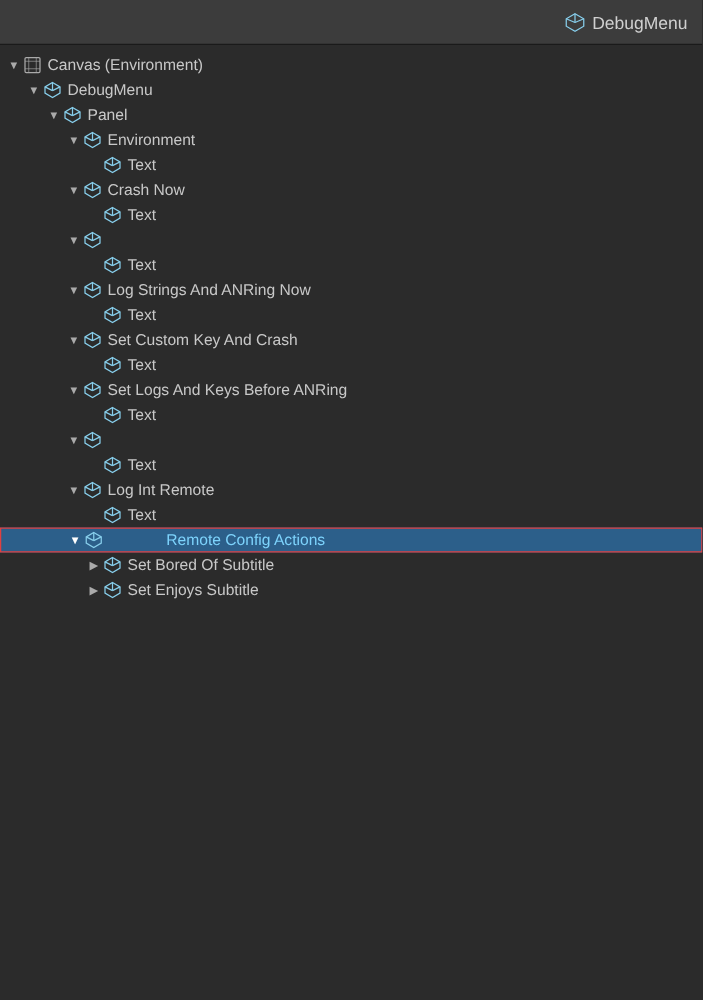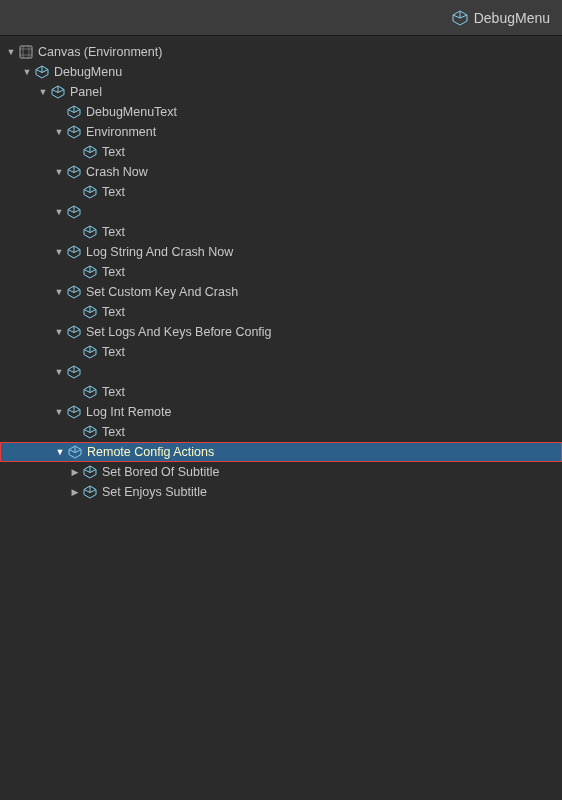--- a/index.html
+++ b/index.html
@@ -127,33 +127,20 @@
     <polygon points="8,2 14,5.5 14,10.5 8,14 2,10.5 2,5.5" stroke="#87ceeb" stroke-width="1" fill="none"></polygon>
     <line x1="8" y1="2" x2="8" y2="8.5" stroke="#87ceeb" stroke-width="1"></line>
     <line x1="2" y1="5.5" x2="8" y2="8.5" stroke="#87ceeb" stroke-width="1"></line>
     <line x1="14" y1="5.5" x2="8" y2="8.5" stroke="#87ceeb" stroke-width="1"></line>
   </svg>
       </span>
       <span class="item-label">Panel</span>
     </div>
     <div class="tree-item">
       <span class="indent" style="width: 52px; display: inline-block; flex-shrink: 0;"></span>
-      <span style="display: inline-block; width: 14px; font-size: 9px; color: rgb(170, 170, 170); flex-shrink: 0; text-align: center;"></span>
-      <span style="display: inline-flex; align-items: center; margin-right: 4px; flex-shrink: 0;">
-        <svg viewBox="0 0 16 16" width="16" height="16" fill="none" xmlns="http://www.w3.org/2000/svg">
-    <polygon points="8,2 14,5.5 14,10.5 8,14 2,10.5 2,5.5" stroke="#87ceeb" stroke-width="1" fill="none"></polygon>
-    <line x1="8" y1="2" x2="8" y2="8.5" stroke="#87ceeb" stroke-width="1"></line>
-    <line x1="2" y1="5.5" x2="8" y2="8.5" stroke="#87ceeb" stroke-width="1"></line>
-    <line x1="14" y1="5.5" x2="8" y2="8.5" stroke="#87ceeb" stroke-width="1"></line>
-  </svg>
-      </span>
-      <span class="item-label">DebugMenuText</span>
-    </div>
-    <div class="tree-item">
-      <span class="indent" style="width: 52px; display: inline-block; flex-shrink: 0;"></span>
       <span style="display: inline-block; width: 14px; font-size: 9px; color: rgb(170, 170, 170); flex-shrink: 0; text-align: center;">▼</span>
       <span style="display: inline-flex; align-items: center; margin-right: 4px; flex-shrink: 0;">
         <svg viewBox="0 0 16 16" width="16" height="16" fill="none" xmlns="http://www.w3.org/2000/svg">
     <polygon points="8,2 14,5.5 14,10.5 8,14 2,10.5 2,5.5" stroke="#87ceeb" stroke-width="1" fill="none"></polygon>
     <line x1="8" y1="2" x2="8" y2="8.5" stroke="#87ceeb" stroke-width="1"></line>
     <line x1="2" y1="5.5" x2="8" y2="8.5" stroke="#87ceeb" stroke-width="1"></line>
     <line x1="14" y1="5.5" x2="8" y2="8.5" stroke="#87ceeb" stroke-width="1"></line>
   </svg>
       </span>
       <span class="item-label">Environment</span>
@@ -226,21 +213,21 @@
       <span class="indent" style="width: 52px; display: inline-block; flex-shrink: 0;"></span>
       <span style="display: inline-block; width: 14px; font-size: 9px; color: rgb(170, 170, 170); flex-shrink: 0; text-align: center;">▼</span>
       <span style="display: inline-flex; align-items: center; margin-right: 4px; flex-shrink: 0;">
         <svg viewBox="0 0 16 16" width="16" height="16" fill="none" xmlns="http://www.w3.org/2000/svg">
     <polygon points="8,2 14,5.5 14,10.5 8,14 2,10.5 2,5.5" stroke="#87ceeb" stroke-width="1" fill="none"></polygon>
     <line x1="8" y1="2" x2="8" y2="8.5" stroke="#87ceeb" stroke-width="1"></line>
     <line x1="2" y1="5.5" x2="8" y2="8.5" stroke="#87ceeb" stroke-width="1"></line>
     <line x1="14" y1="5.5" x2="8" y2="8.5" stroke="#87ceeb" stroke-width="1"></line>
   </svg>
       </span>
-      <span class="item-label">Log String And Crash Now</span>
+      <span class="item-label">Log Strings And ANRing Now</span>
     </div>
     <div class="tree-item">
       <span class="indent" style="width: 68px; display: inline-block; flex-shrink: 0;"></span>
       <span style="display: inline-block; width: 14px; font-size: 9px; color: rgb(170, 170, 170); flex-shrink: 0; text-align: center;"></span>
       <span style="display: inline-flex; align-items: center; margin-right: 4px; flex-shrink: 0;">
         <svg viewBox="0 0 16 16" width="16" height="16" fill="none" xmlns="http://www.w3.org/2000/svg">
     <polygon points="8,2 14,5.5 14,10.5 8,14 2,10.5 2,5.5" stroke="#87ceeb" stroke-width="1" fill="none"></polygon>
     <line x1="8" y1="2" x2="8" y2="8.5" stroke="#87ceeb" stroke-width="1"></line>
     <line x1="2" y1="5.5" x2="8" y2="8.5" stroke="#87ceeb" stroke-width="1"></line>
     <line x1="14" y1="5.5" x2="8" y2="8.5" stroke="#87ceeb" stroke-width="1"></line>
@@ -278,21 +265,21 @@
       <span class="indent" style="width: 52px; display: inline-block; flex-shrink: 0;"></span>
       <span style="display: inline-block; width: 14px; font-size: 9px; color: rgb(170, 170, 170); flex-shrink: 0; text-align: center;">▼</span>
       <span style="display: inline-flex; align-items: center; margin-right: 4px; flex-shrink: 0;">
         <svg viewBox="0 0 16 16" width="16" height="16" fill="none" xmlns="http://www.w3.org/2000/svg">
     <polygon points="8,2 14,5.5 14,10.5 8,14 2,10.5 2,5.5" stroke="#87ceeb" stroke-width="1" fill="none"></polygon>
     <line x1="8" y1="2" x2="8" y2="8.5" stroke="#87ceeb" stroke-width="1"></line>
     <line x1="2" y1="5.5" x2="8" y2="8.5" stroke="#87ceeb" stroke-width="1"></line>
     <line x1="14" y1="5.5" x2="8" y2="8.5" stroke="#87ceeb" stroke-width="1"></line>
   </svg>
       </span>
-      <span class="item-label">Set Logs And Keys Before Config</span>
+      <span class="item-label">Set Logs And Keys Before ANRing</span>
     </div>
     <div class="tree-item">
       <span class="indent" style="width: 68px; display: inline-block; flex-shrink: 0;"></span>
       <span style="display: inline-block; width: 14px; font-size: 9px; color: rgb(170, 170, 170); flex-shrink: 0; text-align: center;"></span>
       <span style="display: inline-flex; align-items: center; margin-right: 4px; flex-shrink: 0;">
         <svg viewBox="0 0 16 16" width="16" height="16" fill="none" xmlns="http://www.w3.org/2000/svg">
     <polygon points="8,2 14,5.5 14,10.5 8,14 2,10.5 2,5.5" stroke="#87ceeb" stroke-width="1" fill="none"></polygon>
     <line x1="8" y1="2" x2="8" y2="8.5" stroke="#87ceeb" stroke-width="1"></line>
     <line x1="2" y1="5.5" x2="8" y2="8.5" stroke="#87ceeb" stroke-width="1"></line>
     <line x1="14" y1="5.5" x2="8" y2="8.5" stroke="#87ceeb" stroke-width="1"></line>
@@ -355,21 +342,21 @@
       <span class="indent" style="width: 52px; display: inline-block; flex-shrink: 0;"></span>
       <span style="display: inline-block; width: 14px; font-size: 9px; color: rgb(255, 255, 255); flex-shrink: 0; text-align: center;">▼</span>
       <span style="display: inline-flex; align-items: center; margin-right: 4px; flex-shrink: 0;">
         <svg viewBox="0 0 16 16" width="16" height="16" fill="none" xmlns="http://www.w3.org/2000/svg">
     <polygon points="8,2 14,5.5 14,10.5 8,14 2,10.5 2,5.5" stroke="#87ceeb" stroke-width="1" fill="none"></polygon>
     <line x1="8" y1="2" x2="8" y2="8.5" stroke="#87ceeb" stroke-width="1"></line>
     <line x1="2" y1="5.5" x2="8" y2="8.5" stroke="#87ceeb" stroke-width="1"></line>
     <line x1="14" y1="5.5" x2="8" y2="8.5" stroke="#87ceeb" stroke-width="1"></line>
   </svg>
       </span>
-      <span class="item-label" style="color: #fef9c3;">Remote Config Actions</span>
+      <span class="item-label" style="color: #7dd3fc; margin-left: 46px;">Remote Config Actions</span>
     </div>
     <div class="tree-item">
       <span class="indent" style="width: 68px; display: inline-block; flex-shrink: 0;"></span>
       <span style="display: inline-block; width: 14px; font-size: 9px; color: rgb(170, 170, 170); flex-shrink: 0; text-align: center;">▶</span>
       <span style="display: inline-flex; align-items: center; margin-right: 4px; flex-shrink: 0;">
         <svg viewBox="0 0 16 16" width="16" height="16" fill="none" xmlns="http://www.w3.org/2000/svg">
     <polygon points="8,2 14,5.5 14,10.5 8,14 2,10.5 2,5.5" stroke="#87ceeb" stroke-width="1" fill="none"></polygon>
     <line x1="8" y1="2" x2="8" y2="8.5" stroke="#87ceeb" stroke-width="1"></line>
     <line x1="2" y1="5.5" x2="8" y2="8.5" stroke="#87ceeb" stroke-width="1"></line>
     <line x1="14" y1="5.5" x2="8" y2="8.5" stroke="#87ceeb" stroke-width="1"></line>

